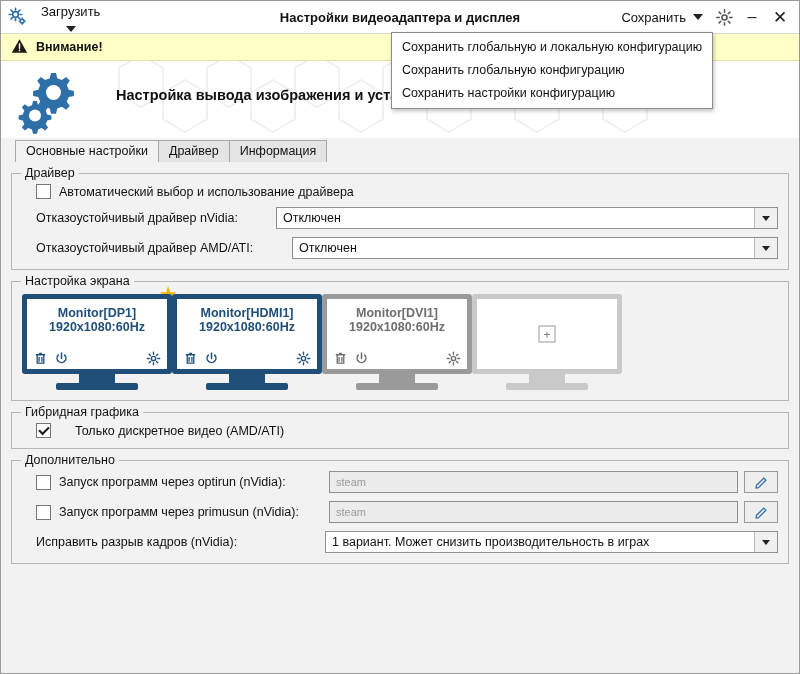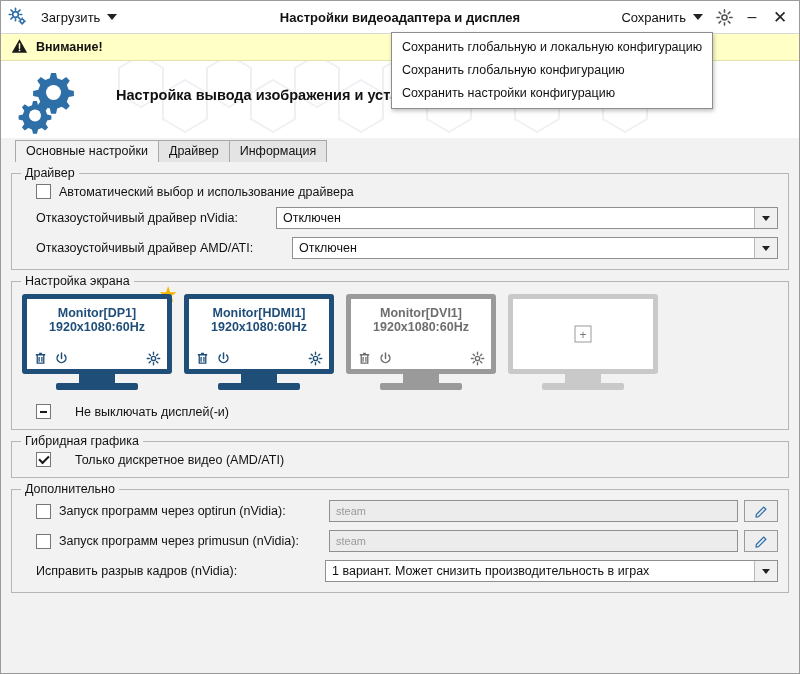--- a/index.html
+++ b/index.html
@@ -40,20 +40,21 @@
     justify-content: center;
     color: #2f6fa8;
   }
   .tb-load {
     display: flex;
     align-items: center;
     gap: 7px;
     padding: 0 6px;
     height: 26px;
     cursor: default;
+    flex-direction: column;
   }
   .tb-load-label { font-size: 13px; color: #111; }
   .caret-down {
     width: 0; height: 0;
     border-left: 5px solid transparent;
     border-right: 5px solid transparent;
     border-top: 6px solid #222;
   }
   .tb-title {
     position: absolute;
@@ -275,21 +276,21 @@
     display: flex; align-items: center; justify-content: center;
     color: #2f6fa8;
     flex: none;
     box-sizing: border-box;
   }
   .lbl-w1 { width: 240px; }
   .lbl-w2 { width: 270px; }
   
   .monitors {
     display: flex;
-    gap: 12px;
+    gap: 0;
     padding-top: 2px;
   }
   .mon {
     position: relative;
     width: 150px;
   }
   .mon-screen {
     position: relative;
     height: 80px;
     border: 5px solid #1f4e79;
@@ -584,24 +585,20 @@
         <div class="mon empty">
           <div class="mon-screen">
             <div class="mon-plus">+</div>
           </div>
           <div class="mon-stand"></div>
           <div class="mon-base"></div>
         </div>
 
       </div>
 
-      <div class="row" style="margin-top:14px;">
-        <span class="cb minus"></span>
-        <span class="lbl">Не выключать дисплей(-и)</span>
-      </div>
     </div>
 
     <div class="group">
       <div class="group-title">Гибридная графика</div>
       <div class="row">
         <span class="cb checked"></span>
         <span class="lbl">Только дискретное видео (AMD/ATI)</span>
       </div>
     </div>
 

